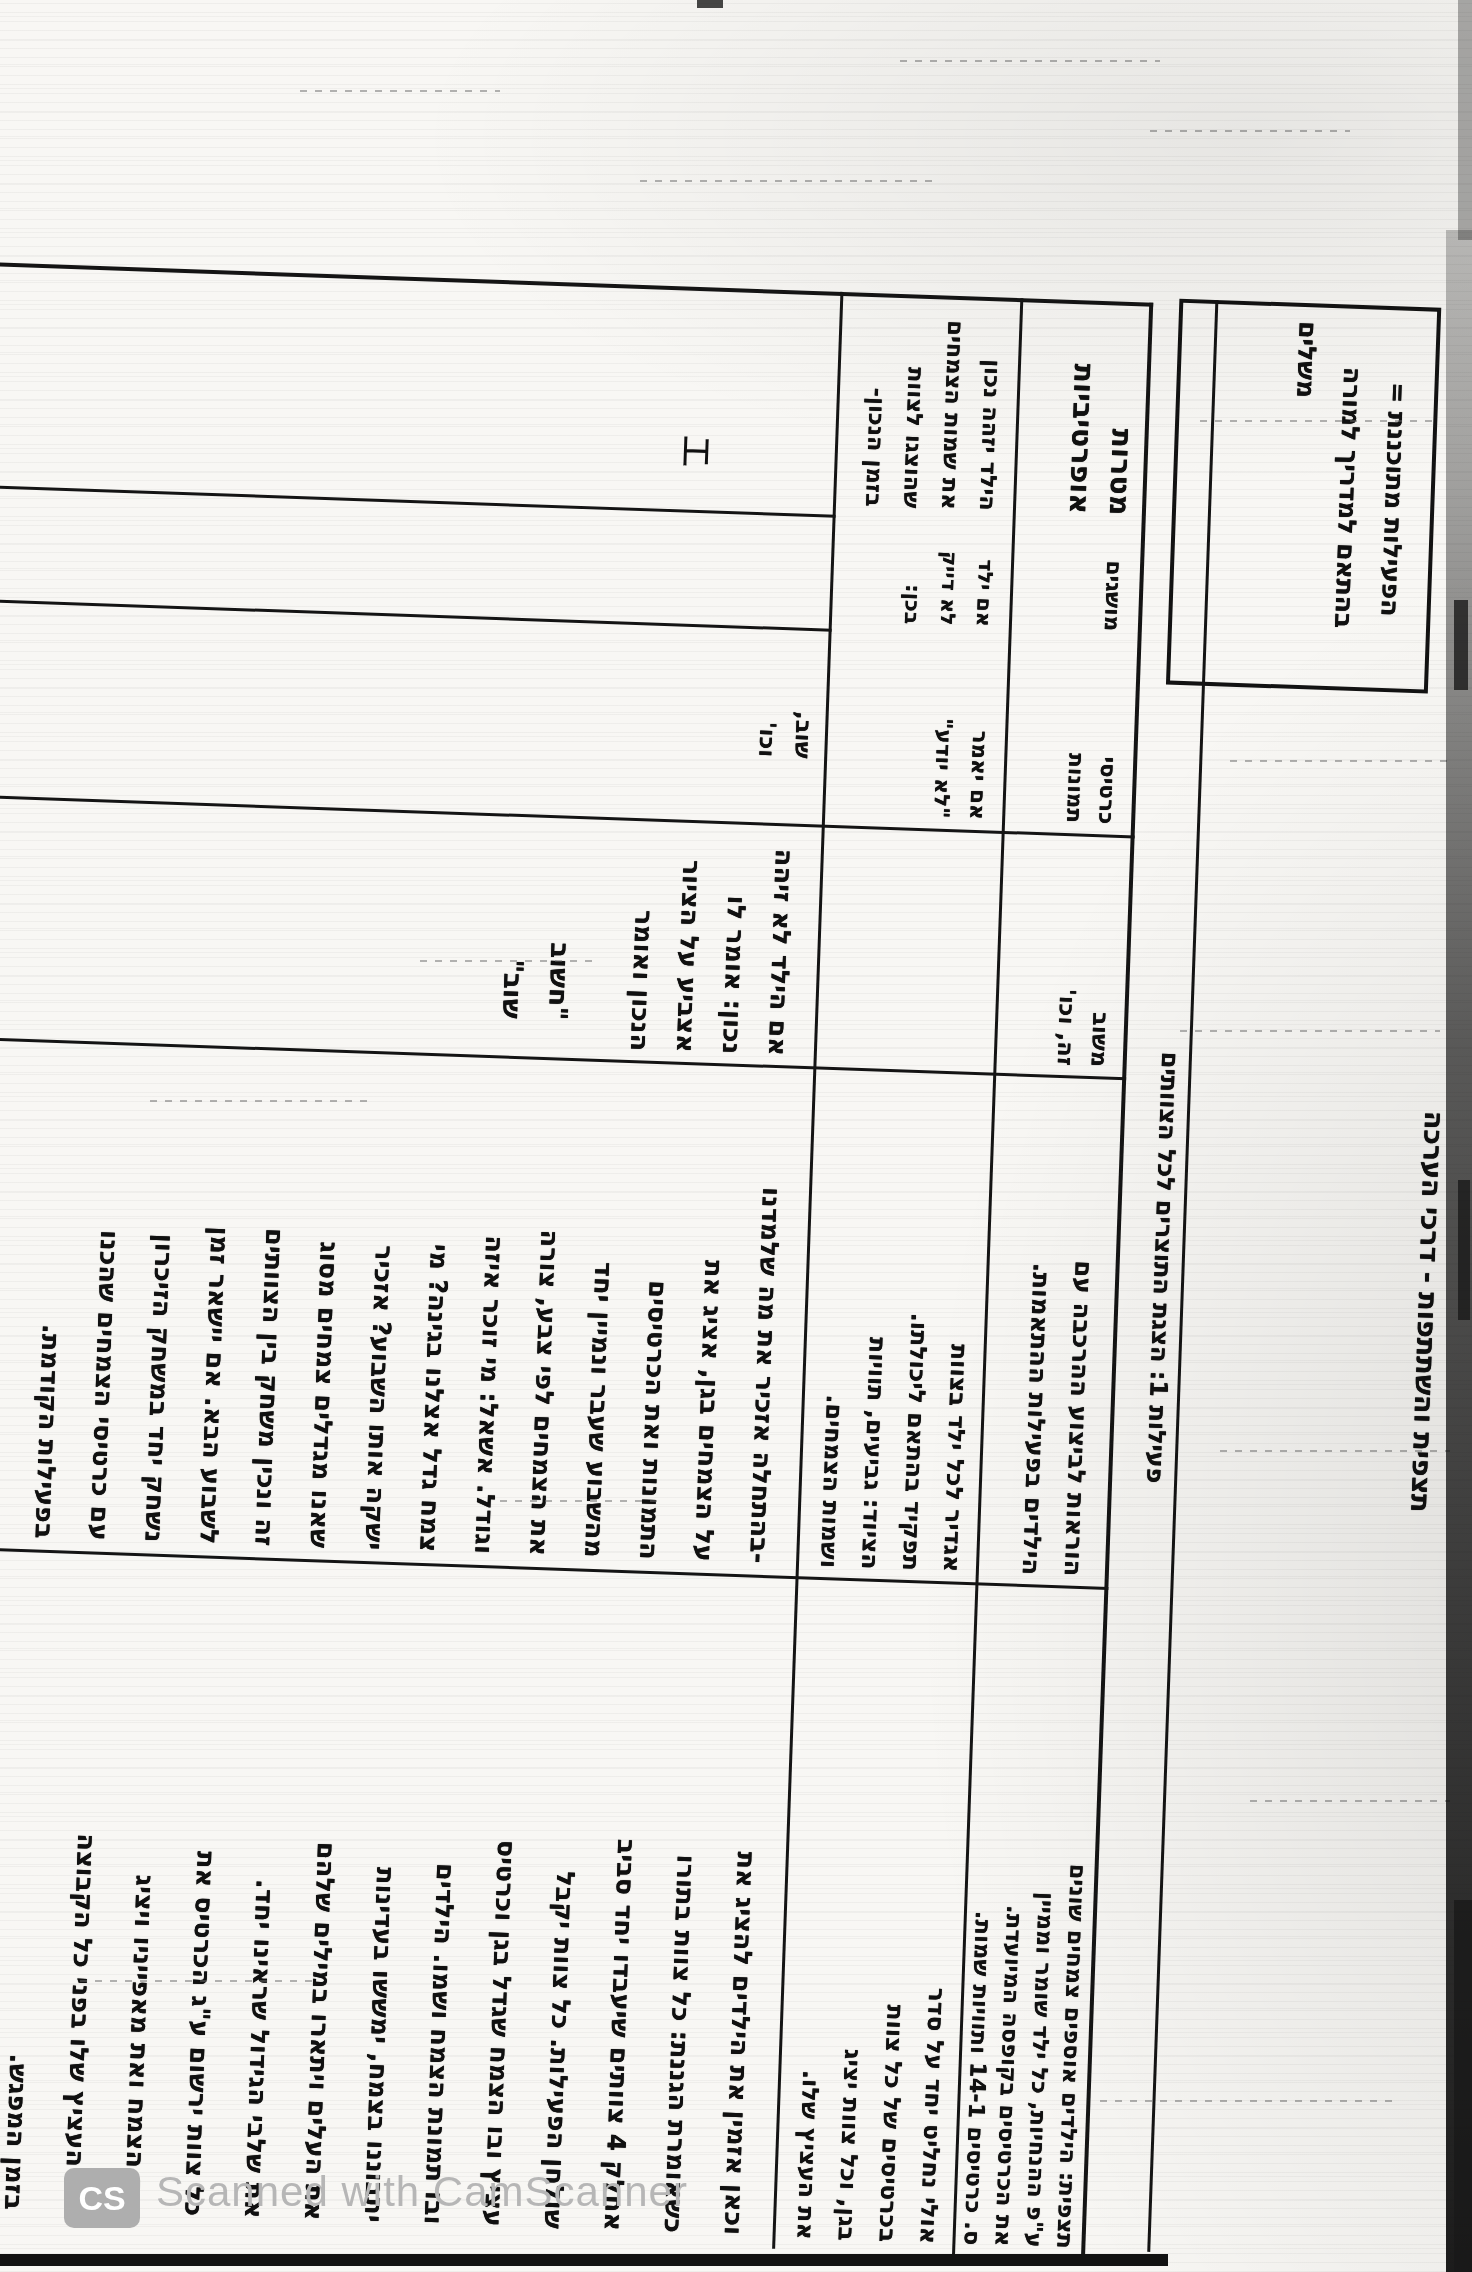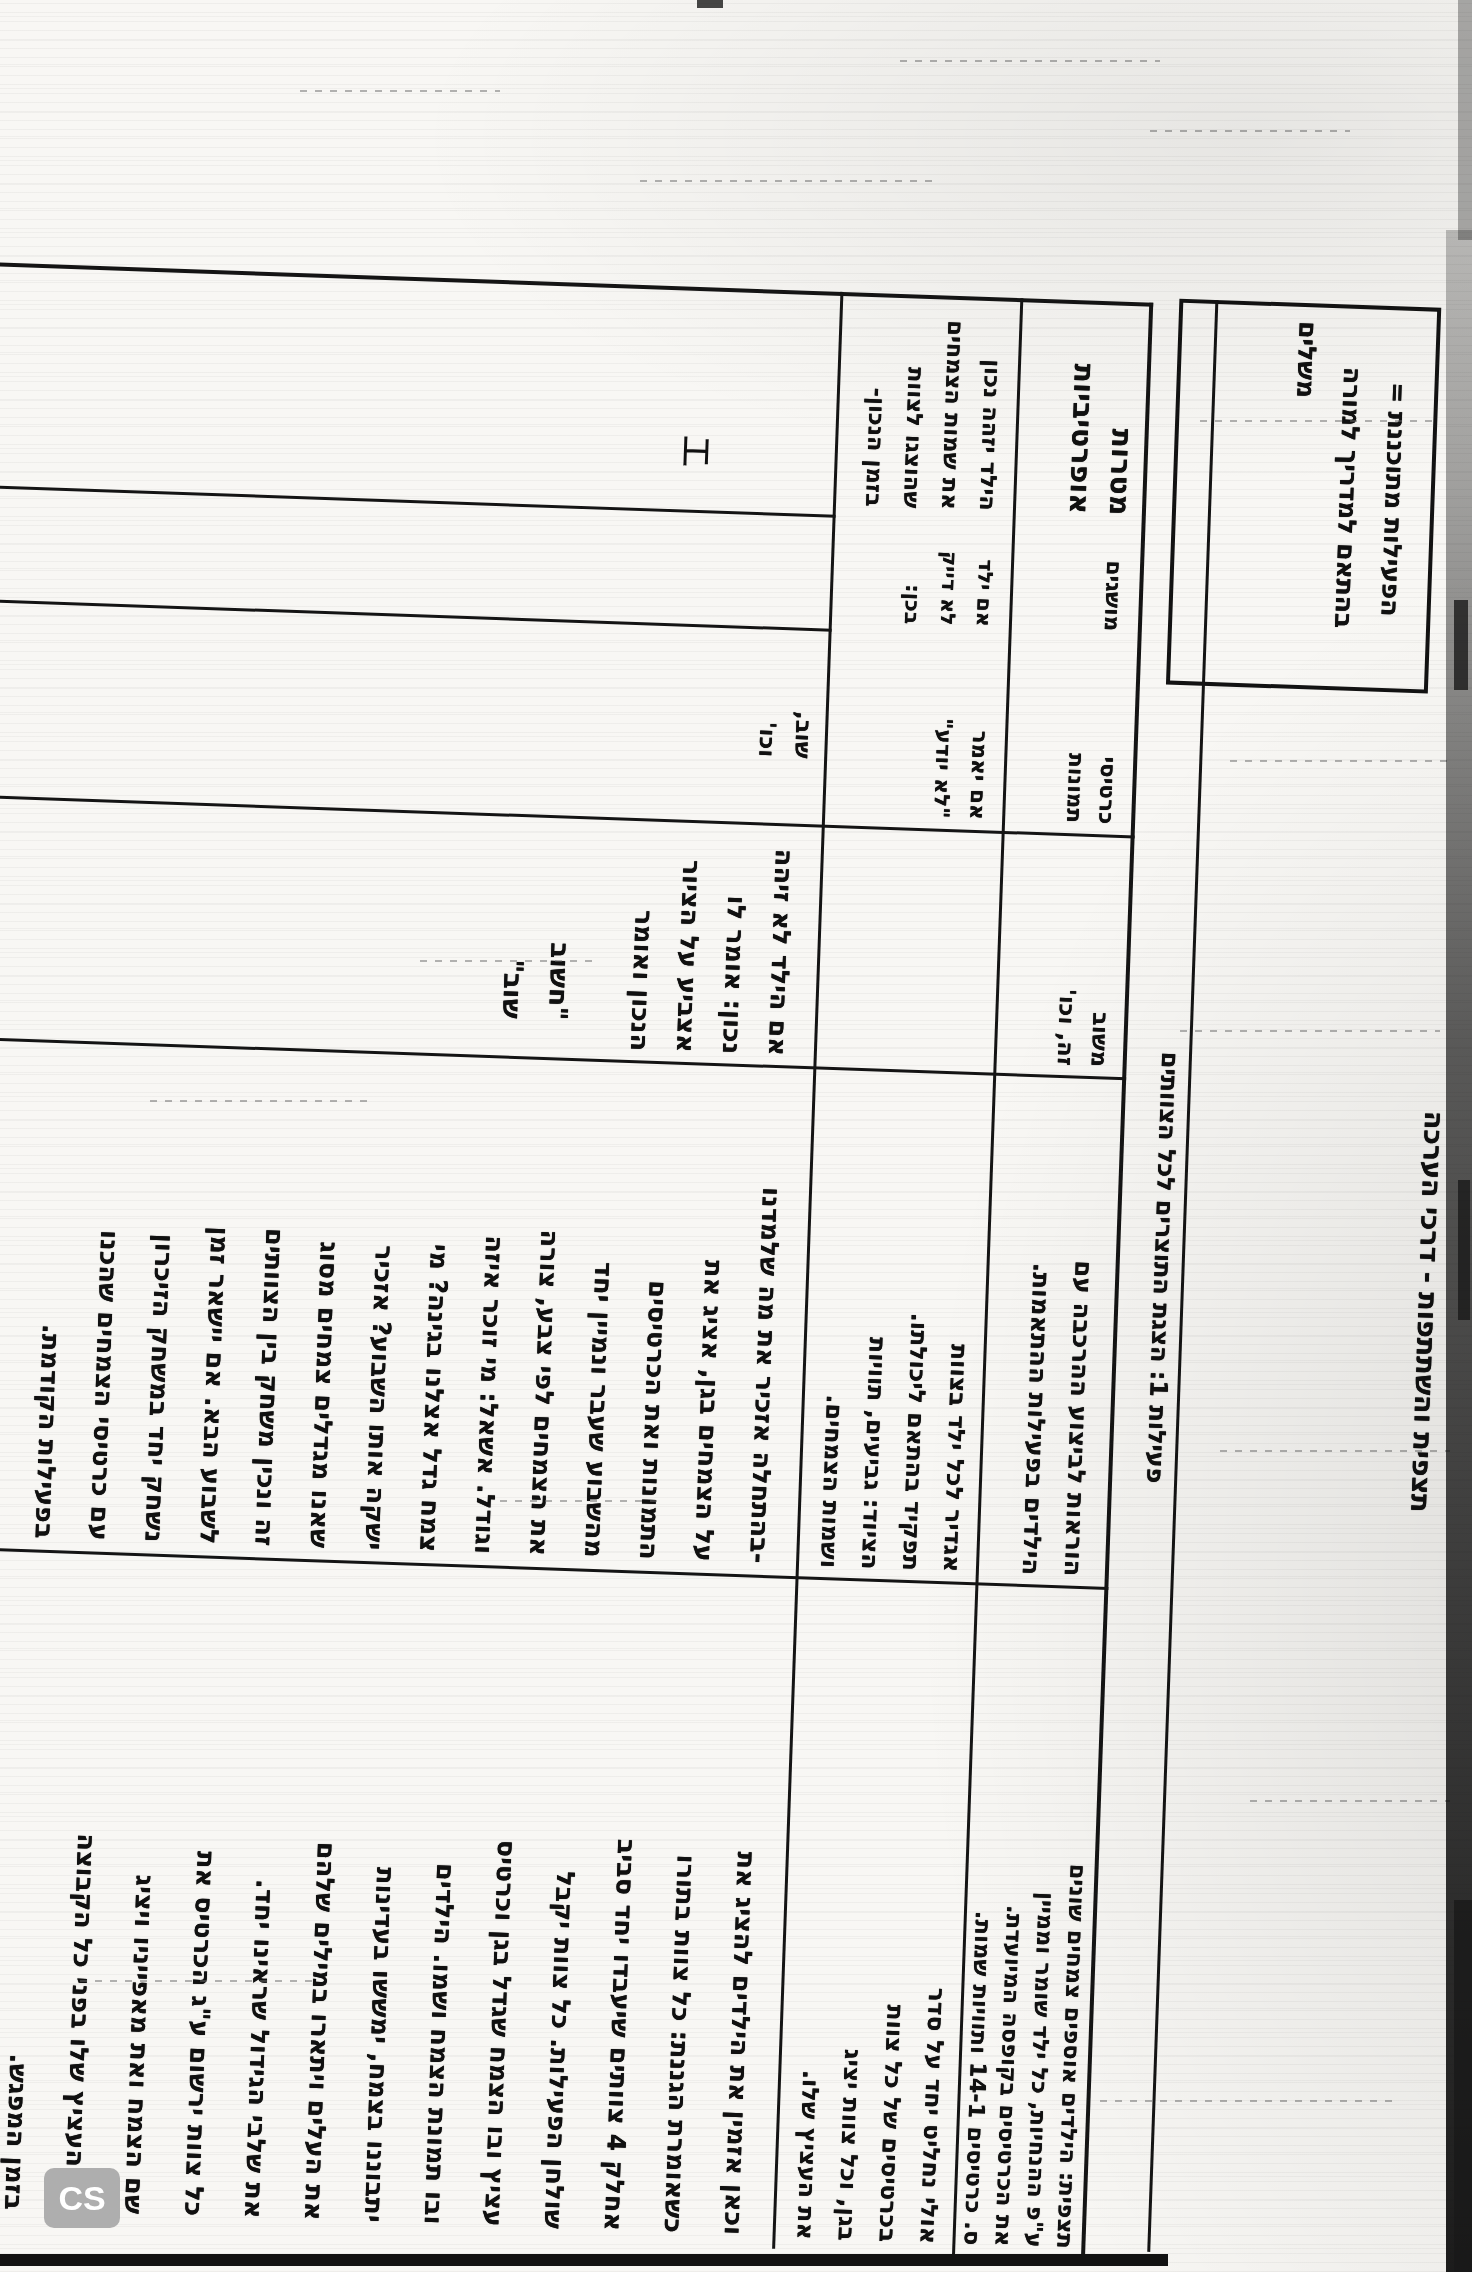--- a/index.html
+++ b/index.html
@@ -41,21 +41,21 @@
   .legend .tl:last-child{text-align:left;padding-left:14px;}
   .ptitle{position:absolute;direction:rtl;font-weight:700;white-space:nowrap;
           text-shadow:0 0 .8px #000;}
   .ibeam{position:absolute;font-weight:700;}
   
   .imglayer{position:absolute;inset:0;z-index:6;pointer-events:none;}
   .bottombar{position:absolute;left:0;top:2254px;width:1168px;height:12px;background:#121212;}
   .edgeband{position:absolute;right:0;top:230px;width:26px;height:2042px;
     background:linear-gradient(180deg,rgba(20,20,20,.25),rgba(10,10,10,.65) 40%,rgba(5,5,5,.9));}
   .edgeband2{position:absolute;right:0;top:0;width:14px;height:240px;background:rgba(30,30,30,.35);}
-  .wm{position:absolute;left:44px;top:2168px;display:flex;align-items:flex-start;z-index:7;}
+  .wm{position:absolute;left:64px;top:2168px;display:flex;align-items:flex-start;z-index:7;}
   .wm-badge{width:76px;height:60px;background:#aeaeae;border-radius:10px;color:#fff;
     font:700 34px "Liberation Sans",sans-serif;display:flex;align-items:center;justify-content:center;}
   .wm-text{margin-left:16px;color:#b6b6b6;font:400 42px "Liberation Sans",sans-serif;letter-spacing:1px;}
   .smudge{position:absolute;background:rgba(25,25,25,.8);z-index:4;}
 </style>
 </head>
 <body>
 
 <div class="stage">
 
@@ -207,14 +207,15 @@
   <div class="noise" style="left:150px;top:1100px;width:220px;"></div>
   <div class="noise" style="left:1220px;top:1450px;width:230px;"></div>
   <div class="noise" style="left:1250px;top:1800px;width:200px;"></div>
   <div class="noise" style="left:500px;top:1500px;width:160px;"></div>
   <div class="noise" style="left:80px;top:1980px;width:240px;"></div>
   <div class="noise" style="left:1100px;top:2100px;width:300px;"></div>
   <div class="noise" style="left:300px;top:90px;width:200px;"></div>
 
   <div class="wm">
     <div class="wm-badge">CS</div>
+    <div class="wm-text">Scanned with CamScanner</div>
   </div>
 </div>
 
 </body></html>

